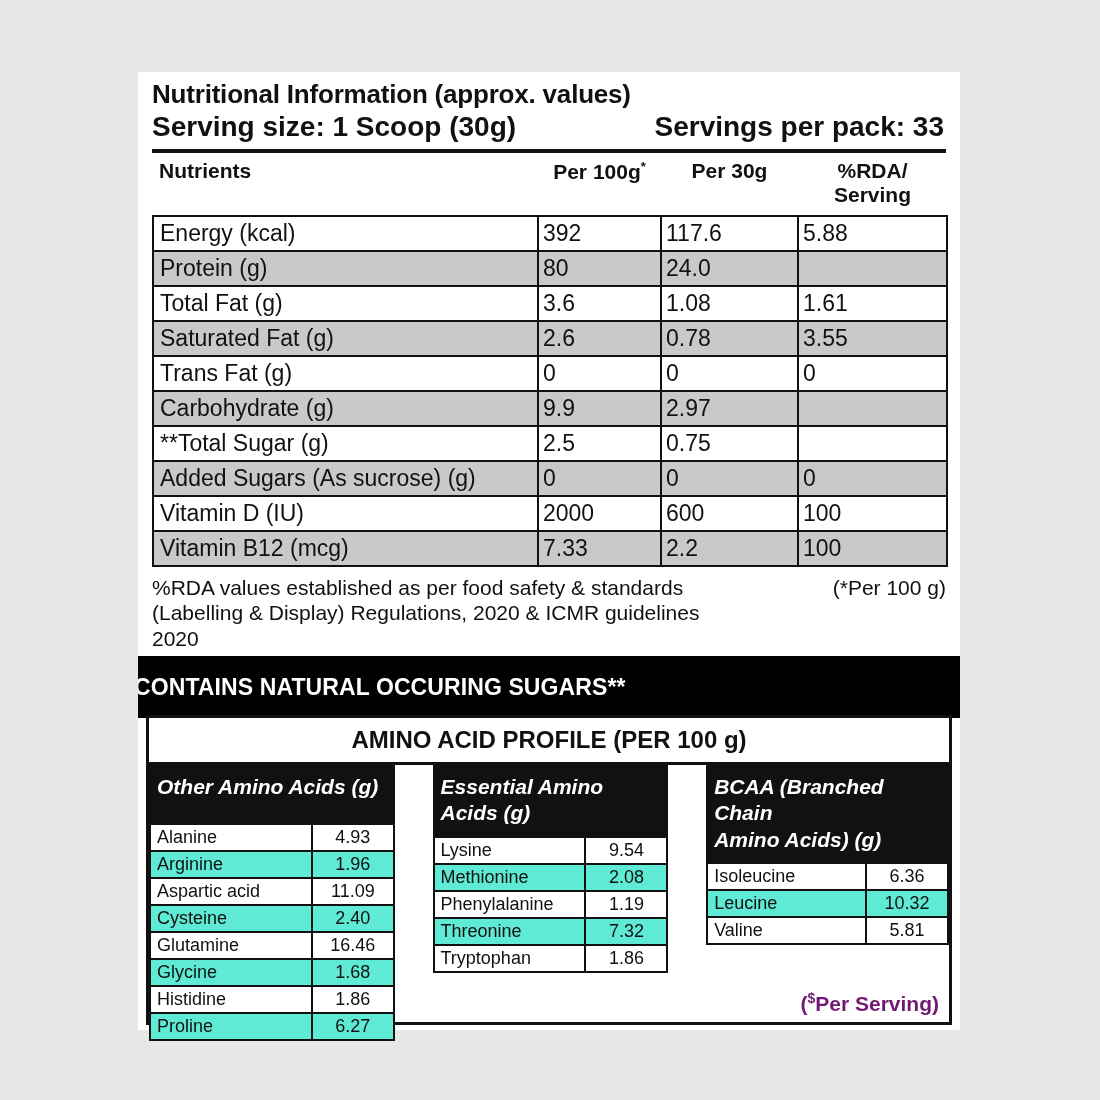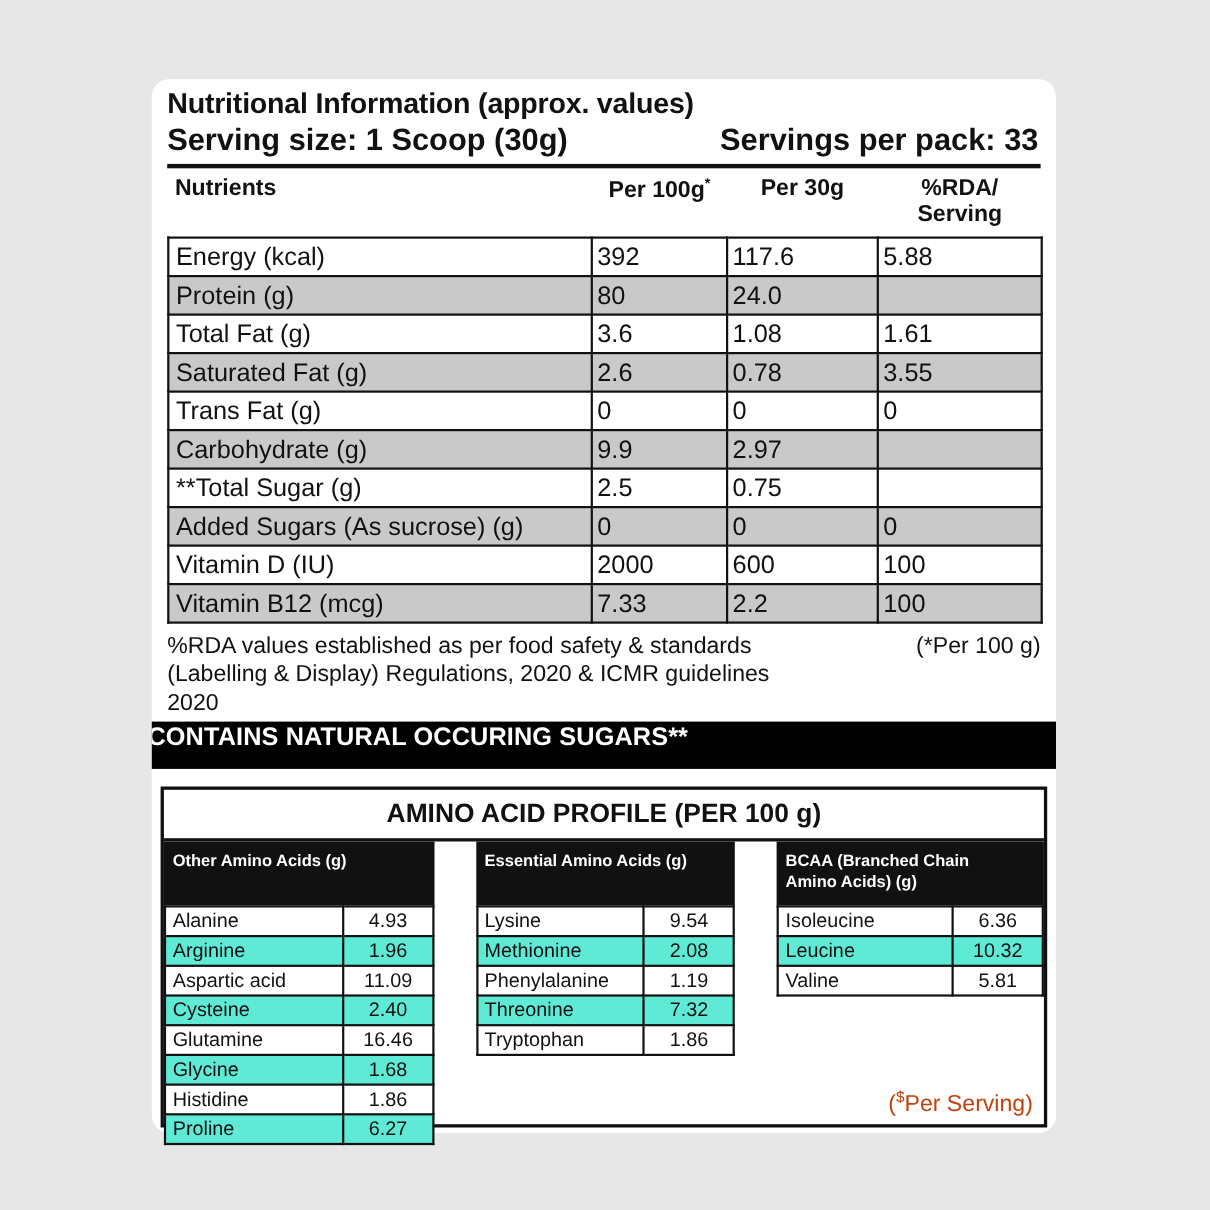--- a/index.html
+++ b/index.html
@@ -8,21 +8,20 @@
     background: #e7e7e7;
     font-family: "Liberation Sans", sans-serif;
     overflow: hidden;
   }
 
   .card {
     position: absolute;
     left: 138px; top: 72px;
     width: 822px; height: 958px;
     background: #ffffff;
-    border-radius: 16px;
   }
 
   
   .head-pad { padding: 8px 14px 0 14px; }
   .title {
     font-size: 26px; font-weight: bold; color: #111;
     letter-spacing: -0.2px; line-height: 1.12;
   }
   .serving-row {
     display: flex; justify-content: space-between; align-items: baseline;
@@ -63,24 +62,24 @@
     padding: 8px 14px 0 14px;
   }
   .note {
     font-size: 21px; color: #111; line-height: 1.22; max-width: 580px;
   }
   .note-right { font-size: 21px; color: #111; white-space: nowrap; padding-top: 1px; }
 
   
   .banner {
     position: absolute; left: 0; right: 0;
-    top: 584px; height: 43px;
+    top: 584px; height: 62px;
     background: #000;
     color: #fff; font-size: 23px; font-weight: bold;
-    display: flex; align-items: flex-start;
+    display: flex; align-items: center;
     letter-spacing: 0.1px;
     padding-left: 0px;
     overflow: hidden;
   }
   .banner span { margin-left: -4px; }
 
   
   .amino {
     position: absolute; left: 8px; top: 643px;
     width: 806px; height: 310px;
@@ -95,38 +94,39 @@
     display: flex; height: 258px;
   }
   .acol { display: flex; flex-direction: column; }
   .acol-1 { width: 248px; }
   .gap    { width: 38px; }
   .acol-2 { width: 238px; }
   .acol-3 { width: 245px; }
 
   .ahead {
     background: #111; color: #fff;
-    font-size: 15px; font-weight: bold;
+    font-size: 21px; font-weight: bold;
     padding: 9px 8px; line-height: 1.25;
     min-height: 58px;
+    font-style: italic;
   }
   .atable { border-collapse: collapse; table-layout: fixed; width: 100%; }
   .atable td {
     border: 2px solid #111;
     font-size: 18px; color: #111; height: 27px;
     padding: 1px 6px;
     margin-left: 24px;
   }
   .atable td.a-name { text-align: left; }
   .atable td.a-val  { text-align: center; width: 82px; }
   .atable tr.shade td { background: #5eead4; }
 
   .per-serving {
     position: absolute; right: 10px; bottom: 6px;
-    font-size: 21px; color: #c2410c;
+    font-size: 21px; color: #701a75; font-weight: bold;
   }
   .per-serving .dollar { font-size: 14px; vertical-align: super; }
 </style>
 </head>
 <body>
 
 <div class="card">
 
   <div class="head-pad">
     <div class="title">Nutritional Information (approx. values)</div>

